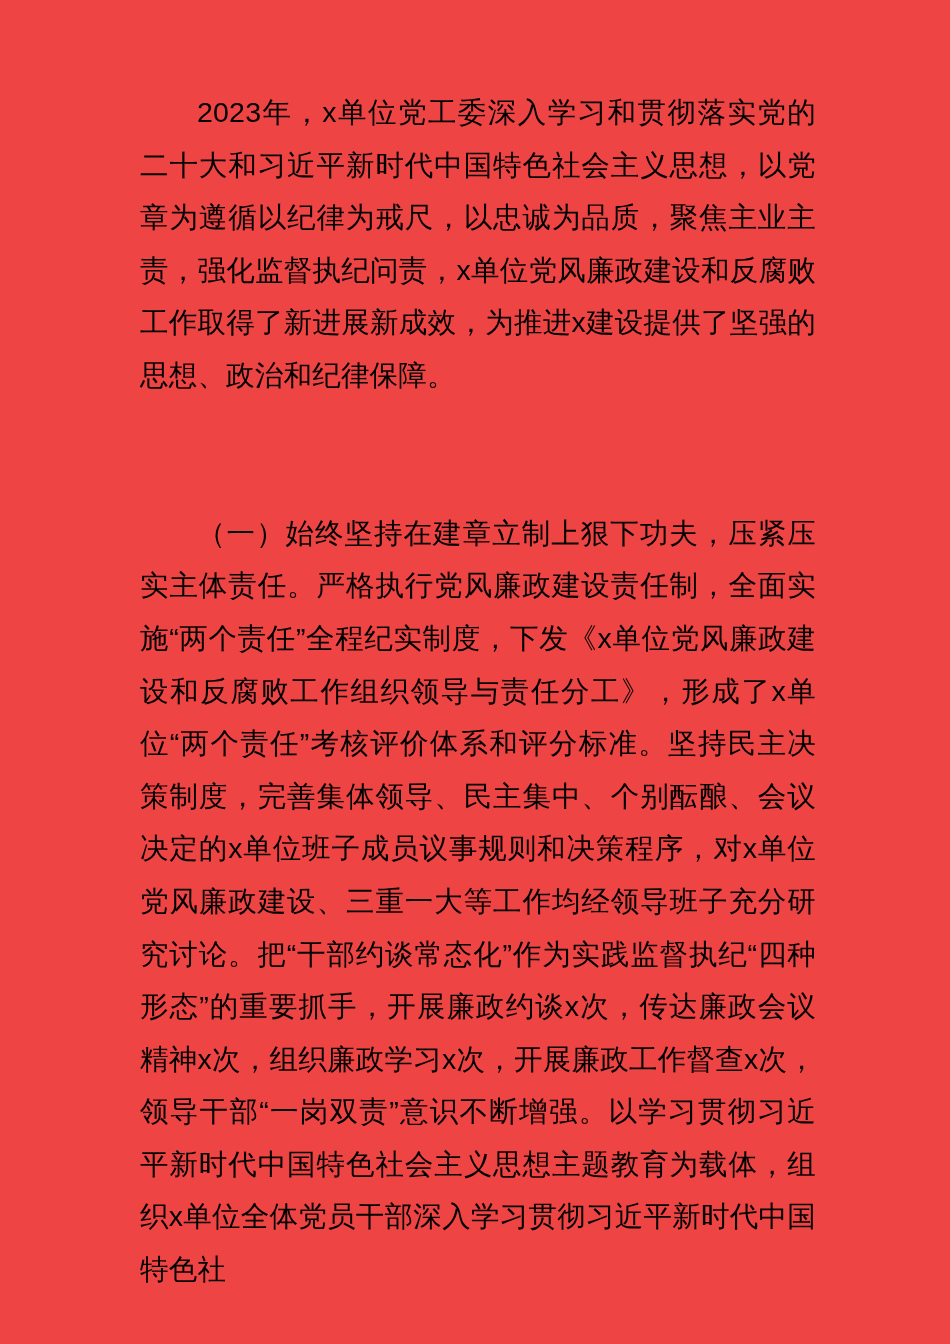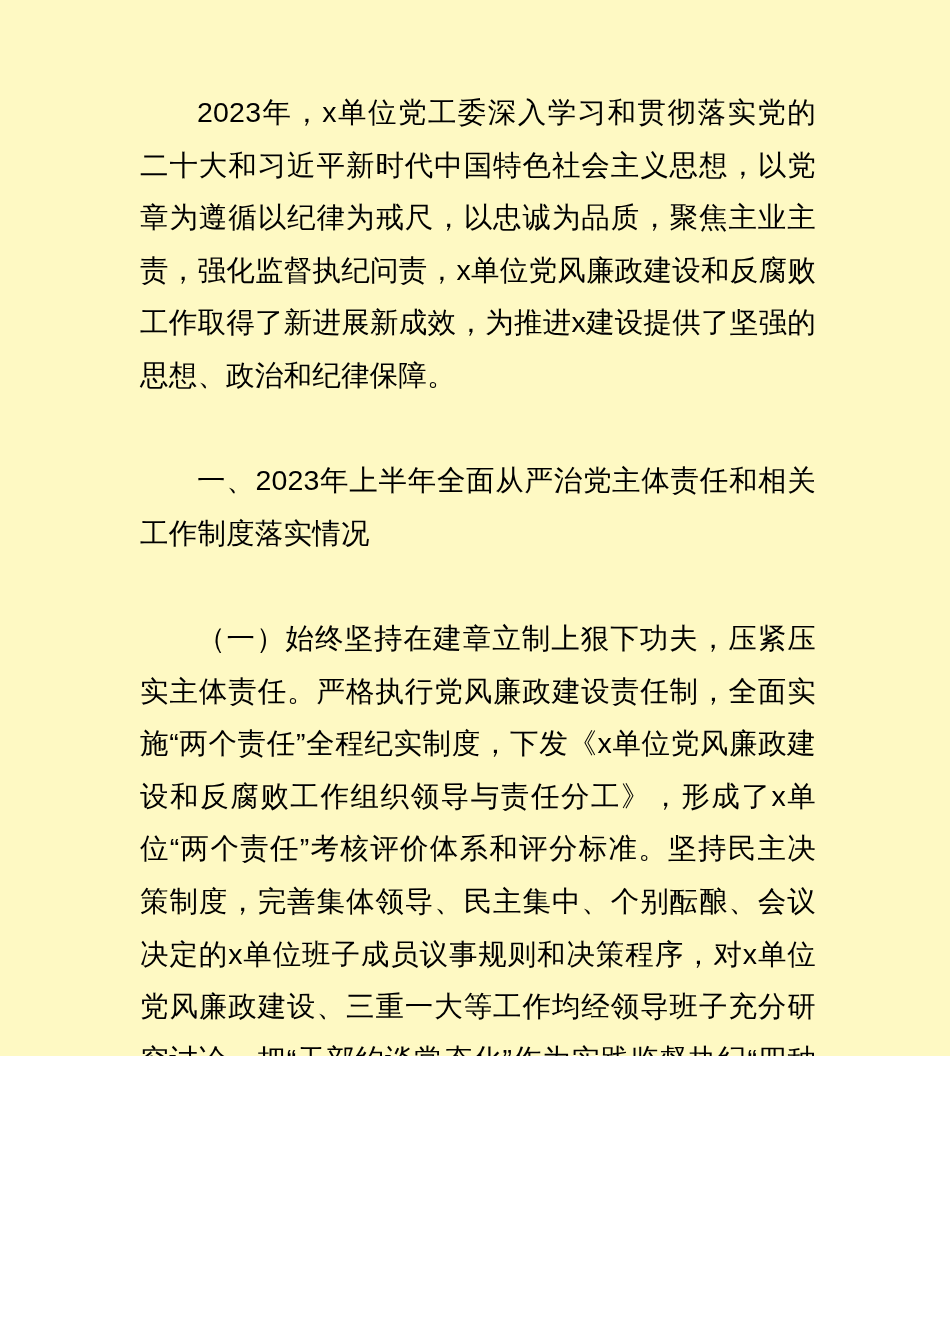--- a/index.html
+++ b/index.html
@@ -7,22 +7,22 @@
     padding: 0;
     background: #ffffff;
   }
   body {
     font-family: "Liberation Sans", "DejaVu Sans", sans-serif;
     color: #000000;
   }
   .page {
     position: relative;
     width: 950px;
-    height: 1056px;
-    background: #fef9c3;
+    height: 1344px;
+    background: #ef4444;
     overflow: hidden;
     box-sizing: border-box;
   }
   .doc-body {
     position: absolute;
     left: 140px;
     top: 86px;
     width: 676px;
   }
   p.para {
@@ -48,20 +48,19 @@
 </head>
 <body>
 
 <div class="page">
   <div class="doc-body">
 
     <p class="para">2023年，x单位党工委深入学习和贯彻落实党的二十大和习近平新时代中国特色社会主义思想，以党章为遵循以纪律为戒尺，以忠诚为品质，聚焦主业主责，强化监督执纪问责，x单位党风廉政建设和反腐败工作取得了新进展新成效，为推进x建设提供了坚强的思想、政治和纪律保障。</p>
 
     <div class="block-spacer"></div>
 
-    <p class="para heading">一、2023年上半年全面从严治党主体责任和相关工作制度落实情况</p>
 
     <div class="block-spacer"></div>
 
     <p class="para">（一）始终坚持在建章立制上狠下功夫，压紧压实主体责任。严格执行党风廉政建设责任制，全面实施“两个责任”全程纪实制度，下发《x单位党风廉政建设和反腐败工作组织领导与责任分工》，形成了x单位“两个责任”考核评价体系和评分标准。坚持民主决策制度，完善集体领导、民主集中、个别酝酿、会议决定的x单位班子成员议事规则和决策程序，对x单位党风廉政建设、三重一大等工作均经领导班子充分研究讨论。把“干部约谈常态化”作为实践监督执纪“四种形态”的重要抓手，开展廉政约谈x次，传达廉政会议精神x次，组织廉政学习x次，开展廉政工作督查x次，领导干部“一岗双责”意识不断增强。以学习贯彻习近平新时代中国特色社会主义思想主题教育为载体，组织x单位全体党员干部深入学习贯彻习近平新时代中国特色社</p>
 
   </div>
 </div>
 
 </body></html>

